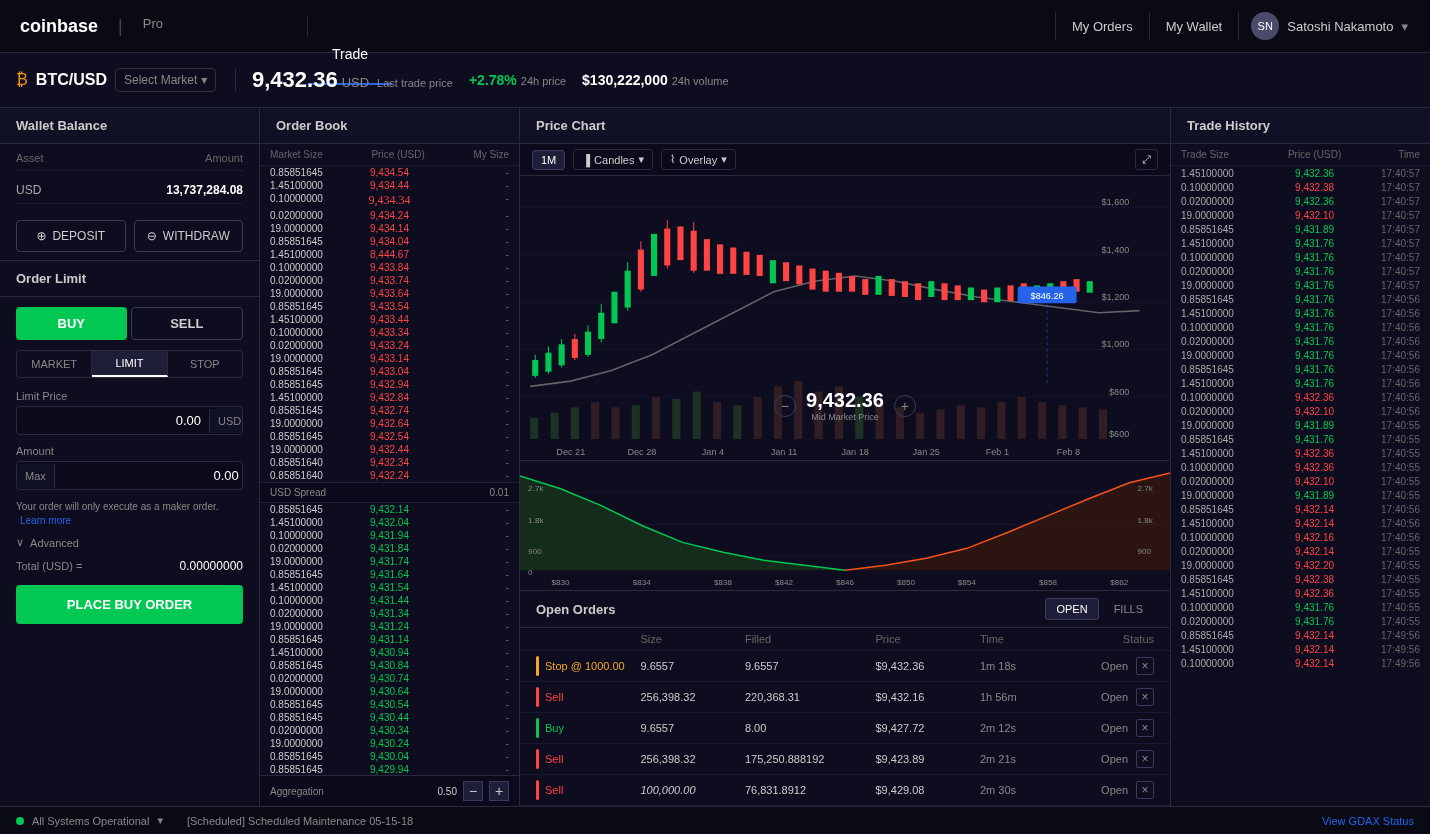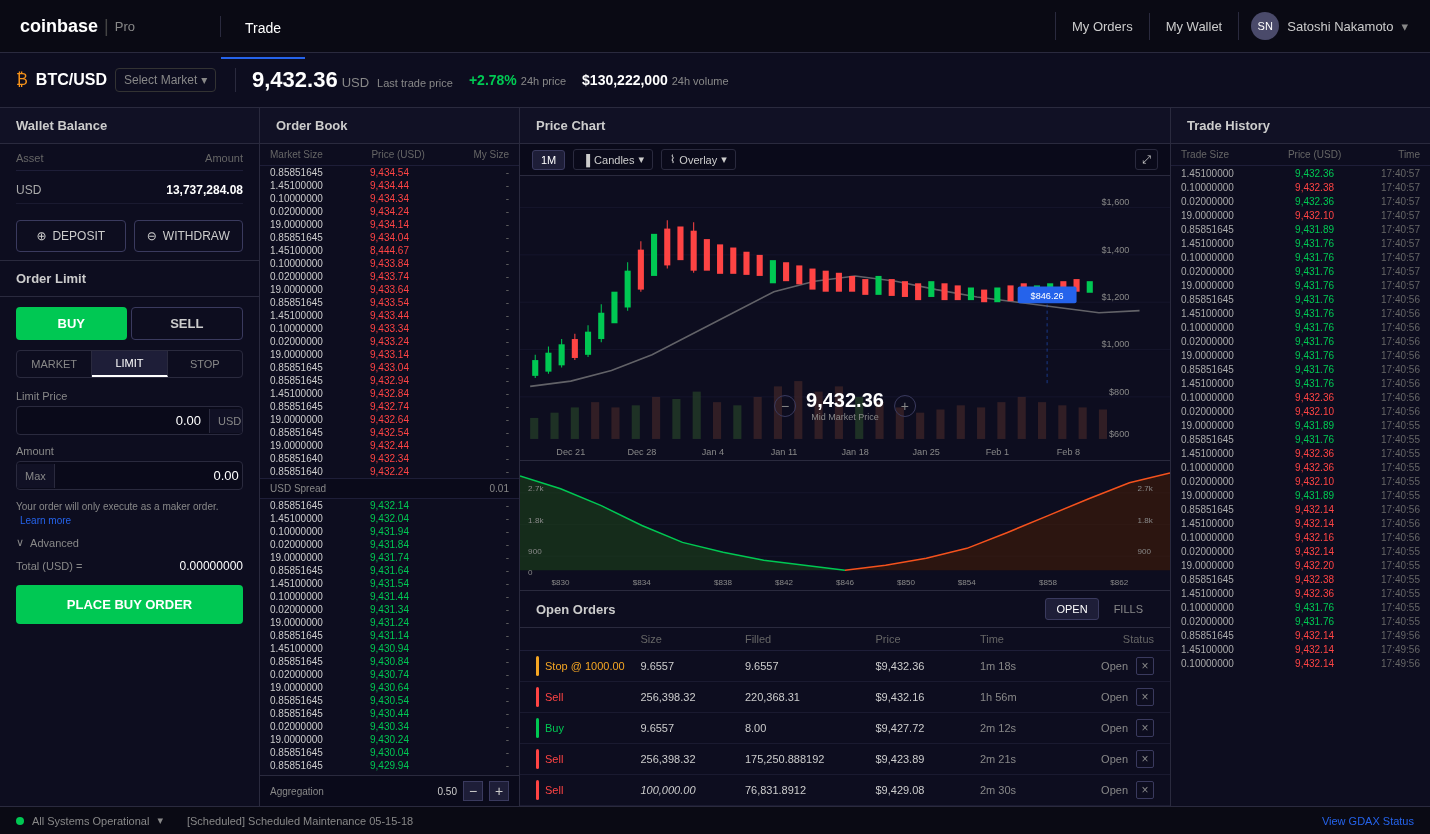--- a/index.html
+++ b/index.html
@@ -2,27 +2,27 @@
 <html><head>
   <meta charset="utf-8">
   <style>
     * { box-sizing: border-box; margin: 0; padding: 0; }
     body { font-family: 'Helvetica Neue', Arial, sans-serif; background: #1a1a2e; color: #ccc; font-size: 12px; overflow: hidden; width: 1430px; height: 834px; }
   </style>
 </head>
 <body>
 
 <div style="display:flex;align-items:center;background:#0a0a14;height:53px;border-bottom:1px solid #2a2a3e;">
-  <div style="display:flex;align-items:center;padding:0 20px;width:221px;border-right:1px solid #2a2a3e;gap:6px;">
+  <div style="display:flex;padding:0 20px;width:308px;border-right:1px solid #2a2a3e;gap:20px;">
     <span style="color:#fff;font-size:18px;font-weight:700;">coinbase</span>
     <span style="color:#444;font-size:18px;">|</span>
     <span style="color:#888;font-size:13px;">Pro</span>
   </div>
   <div style="display:flex;flex:1;height:53px;">
-    <div style="padding:0 24px;height:59px;display:flex;align-items:center;color:#fff;font-size:14px;cursor:pointer;border-bottom:2px solid #2563eb;">Trade</div>
+    <div style="padding:0 24px;height:59px;display:flex;align-items:center;color:#fff;font-size:14px;cursor:pointer;border-bottom:2px solid #2563eb;margin-top:26px;">Trade</div>
   </div>
   <div style="display:flex;align-items:center;padding-right:10px;border-left:1px solid #2a2a3e;">
     <button style="background:transparent;border:none;color:#ccc;font-size:13px;cursor:pointer;padding:6px 16px;">My Orders</button>
     <button style="background:transparent;border:none;color:#ccc;font-size:13px;cursor:pointer;padding:6px 16px;border-left:1px solid #2a2a3e;">My Wallet</button>
     <div style="display:flex;align-items:center;gap:8px;padding:0 12px;border-left:1px solid #2a2a3e;cursor:pointer;color:#ccc;font-size:13px;">
       <div style="width:28px;height:28px;border-radius:50%;background:#4a4a6a;display:flex;align-items:center;justify-content:center;font-size:11px;color:#fff;">SN</div>
       <span>Satoshi Nakamoto</span>
       <span style="color:#888;">▾</span>
     </div>
   </div>
@@ -134,21 +134,21 @@
           <span style="color:#ff4444;font-size:10px;flex:1;text-align:center;">9,434.54</span>
           <span style="color:#666;font-size:10px;flex:1;text-align:right;">-</span>
         </div>
         <div style="display: flex; justify-content: space-between; padding: 1px 10px; cursor: pointer;">
           <span style="color:#ccc;font-size:10px;flex:1;">1.45100000</span>
           <span style="color:#ff4444;font-size:10px;flex:1;text-align:center;">9,434.44</span>
           <span style="color:#666;font-size:10px;flex:1;text-align:right;">-</span>
         </div>
         <div style="display: flex; justify-content: space-between; padding: 1px 10px; cursor: pointer;">
           <span style="color:#ccc;font-size:10px;flex:1;">0.10000000</span>
-          <span style="color:#ff4444;font-size:10px;flex:1;text-align:center;">9,434.34</span>
+          <span style="color:#ff4444;font-size:12px;flex:1;text-align:center;font-family:Liberation Serif, serif;">9,434.34</span>
           <span style="color:#666;font-size:10px;flex:1;text-align:right;">-</span>
         </div>
         <div style="display: flex; justify-content: space-between; padding: 1px 10px; cursor: pointer;">
           <span style="color:#ccc;font-size:10px;flex:1;">0.02000000</span>
           <span style="color:#ff4444;font-size:10px;flex:1;text-align:center;">9,434.24</span>
           <span style="color:#666;font-size:10px;flex:1;text-align:right;">-</span>
         </div>
         <div style="display: flex; justify-content: space-between; padding: 1px 10px; cursor: pointer;">
           <span style="color:#ccc;font-size:10px;flex:1;">19.0000000</span>
           <span style="color:#ff4444;font-size:10px;flex:1;text-align:center;">9,434.14</span>

